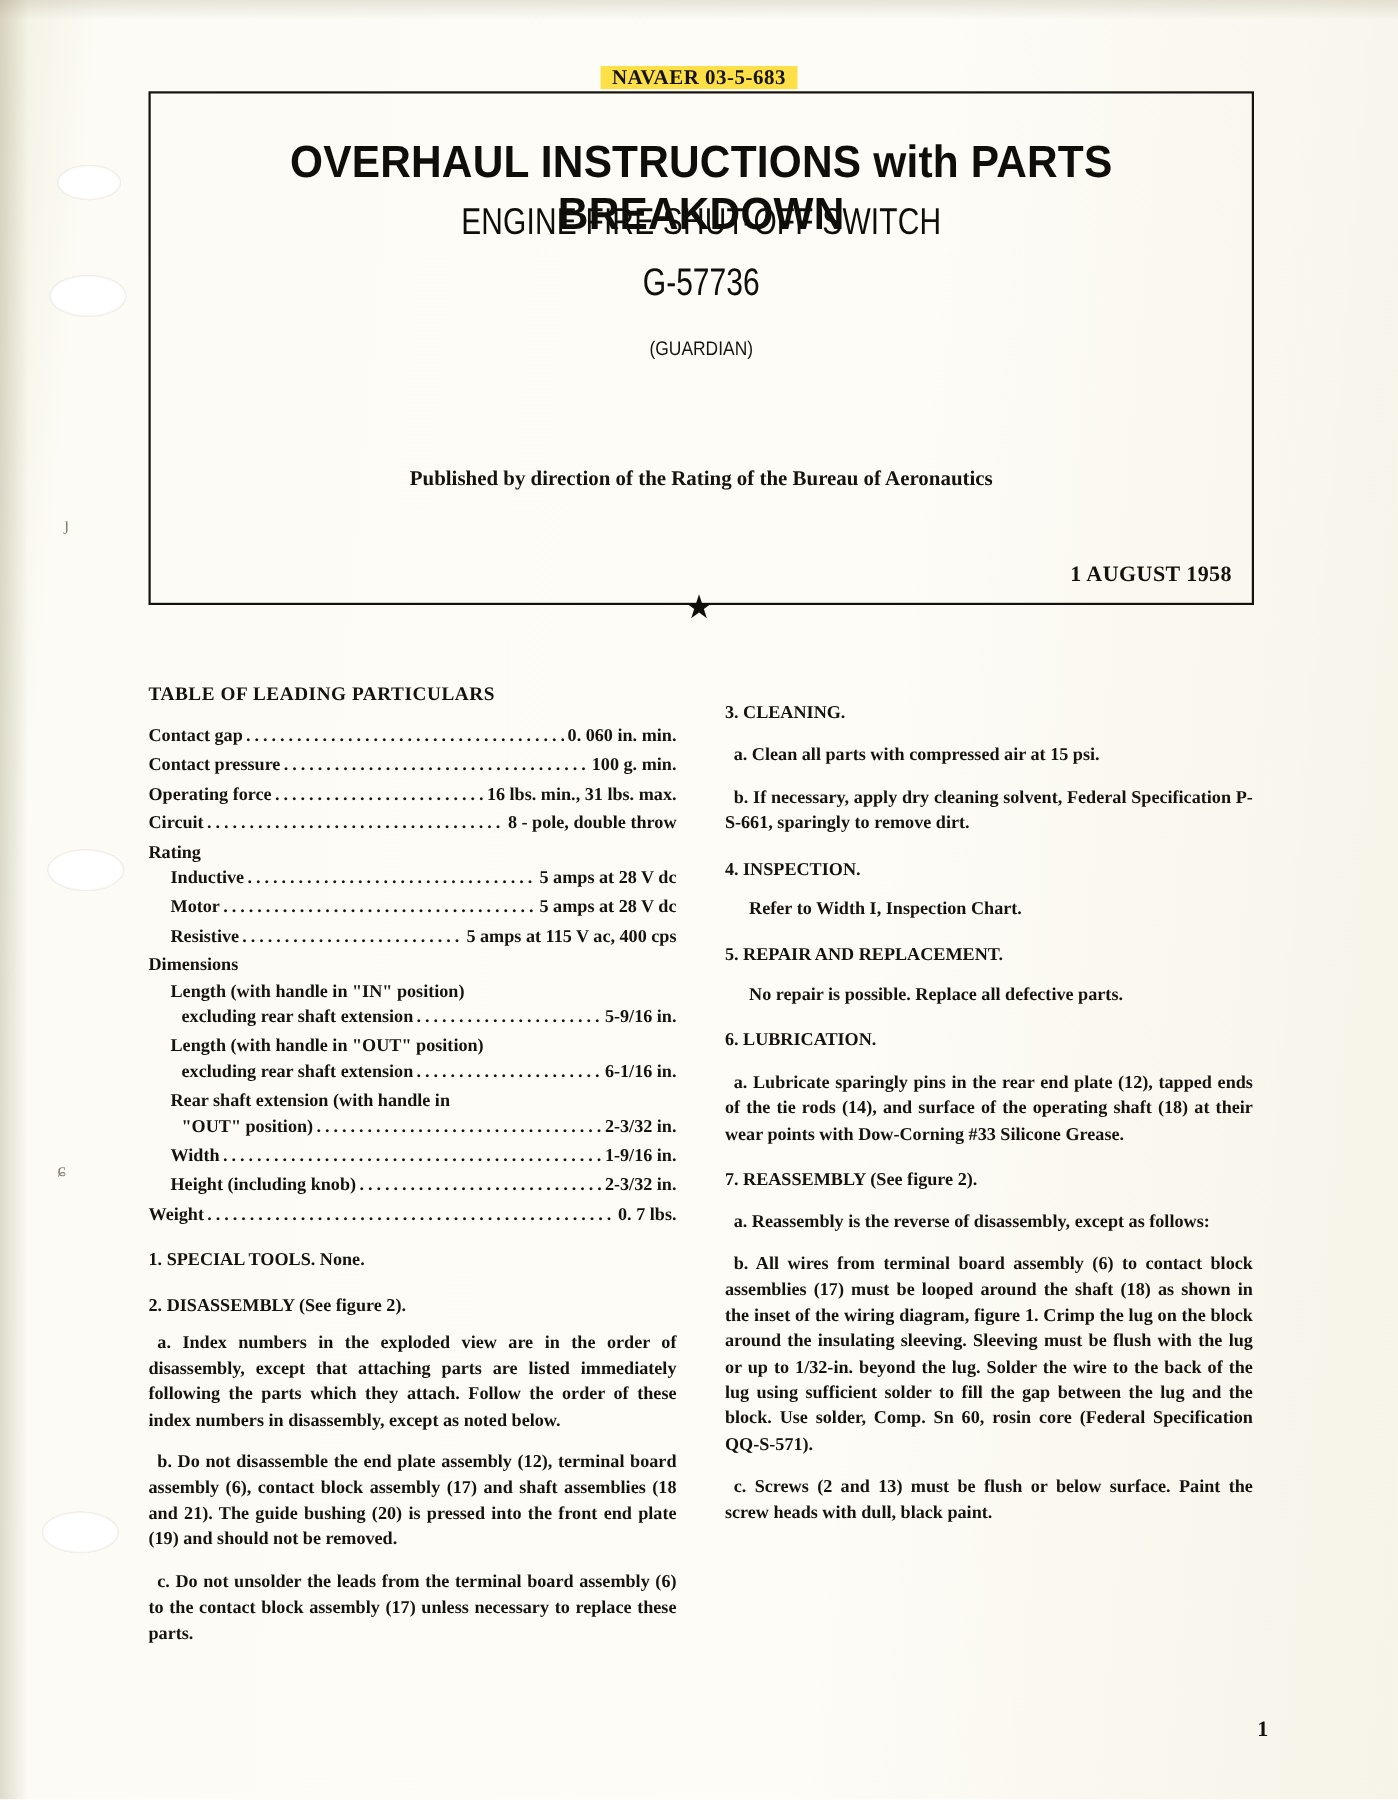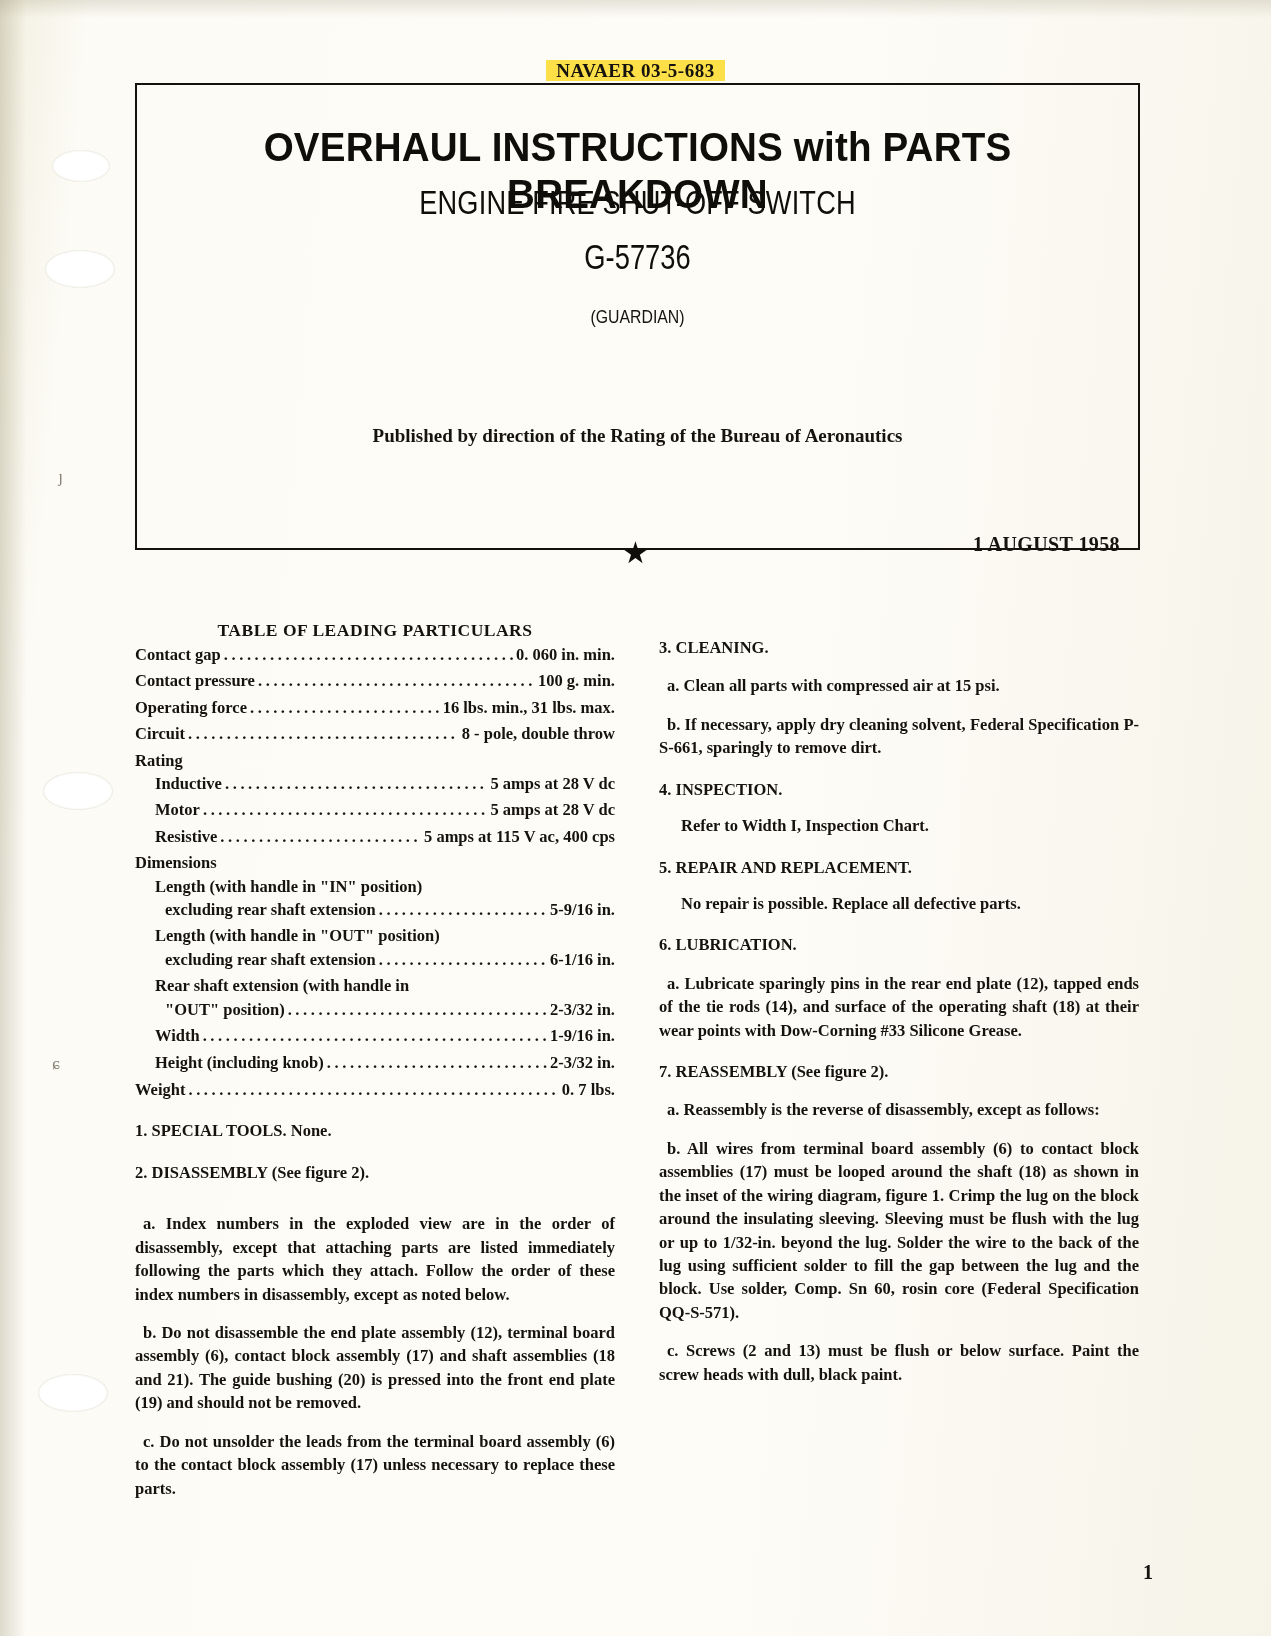--- a/index.html
+++ b/index.html
@@ -138,21 +138,21 @@
     left: 0;
     width: 100%;
     text-align: center;
     font-family: "Liberation Serif", serif;
     font-weight: bold;
     font-size: 19px;
     color: #16130f;
   }
   .t-date {
     position: absolute;
-    top: 448px;
+    top: 426px;
     right: 18px;
     font-family: "Liberation Serif", serif;
     font-weight: bold;
     font-size: 20px;
     letter-spacing: .4px;
     color: #16130f;
   }
   .star {
     position: absolute;
     left: 50%;
@@ -176,24 +176,25 @@
   .col {
     width: 480px;
     font-family: "Liberation Serif", serif;
     font-weight: bold;
     font-size: 16.5px;
     color: #16130f;
     line-height: 1.42;
   }
 
   .lp-title {
-    text-align: center;
+    text-align: left;
     font-weight: bold;
     font-size: 17.5px;
     letter-spacing: .5px;
+    margin-bottom: 14px;
   }
 
   
   .lp-row {
     display: flex;
     align-items: flex-start;
     white-space: nowrap;
     margin-bottom: 3px;
   }
   .lp-row .lbl { flex: 0 0 auto; }
@@ -219,21 +220,21 @@
   }
   .para {
     margin-top: 15px;
     text-align: justify;
     text-indent: 8px;
   }
   .para-noind {
     margin-top: 13px;
     text-indent: 22px;
   }
-  .first-para { margin-top: 28px; }
+  .first-para { margin-top: 10px; }
 
   .pagenum {
     position: absolute;
     right: 118px;
     bottom: 52px;
     font-family: "Liberation Serif", serif;
     font-weight: bold;
     font-size: 20px;
     color: #16130f;
   }

